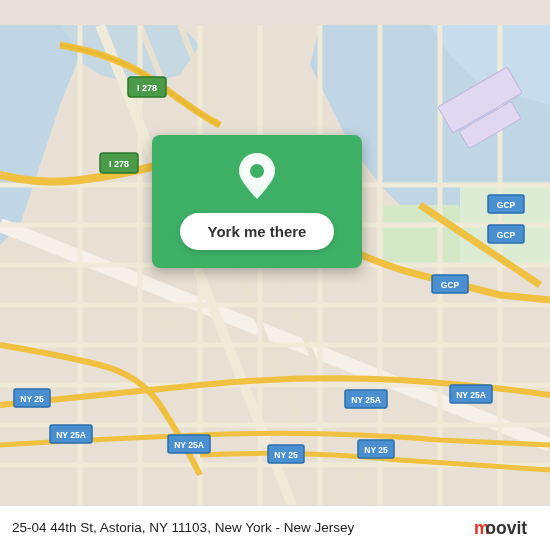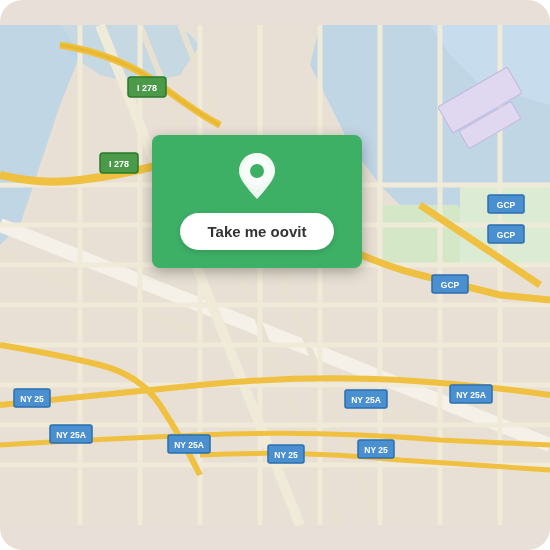--- a/index.html
+++ b/index.html
@@ -9,21 +9,20 @@
       overflow: hidden;
       font-family: Arial, sans-serif;
       position: relative;
     }
 
     #map-container {
       width: 550px;
       height: 550px;
       position: relative;
       background-color: #e8e0d8;
-      border-radius: 22px;
     }
 
     
     #map-svg {
       position: absolute;
       top: 0; left: 0;
       width: 100%; height: 100%;
     }
 
     
@@ -203,18 +202,31 @@
   <div id="location-card">
 
     <svg id="pin-icon" viewBox="0 0 44 50" xmlns="http://www.w3.org/2000/svg">
       <circle cx="22" cy="20" r="18" fill="white" opacity="0.3"></circle>
       <circle cx="22" cy="20" r="14" fill="white" opacity="0.5"></circle>
 
       <path d="M22 2 C12 2 4 10 4 20 C4 30 22 48 22 48 C22 48 40 30 40 20 C40 10 32 2 22 2 Z" fill="white" opacity="0.9"></path>
       <circle cx="22" cy="20" r="7" fill="#3db066"></circle>
     </svg>
 
-    <button id="take-me-there-btn">Take me oovit</button>
+    <button id="take-me-there-btn">York me there</button>
   </div>
 
 
+  <div id="bottom-bar">
+    <div id="address-container">
+      <span id="address-text">25-04 44th St, Astoria, NY 11103, New York - New Jersey</span>
+    </div>
+    <div id="moovit-logo">
+
+      <svg width="64" height="24" viewBox="0 0 80 28" xmlns="http://www.w3.org/2000/svg">
+
+        <text x="0" y="22" font-family="Arial" font-size="22" font-weight="bold" fill="#e63020">m</text>
+        <text x="14" y="22" font-family="Arial" font-size="22" font-weight="bold" fill="#333">oovit</text>
+      </svg>
+    </div>
+  </div>
 
 </div>
 
 </body></html>

